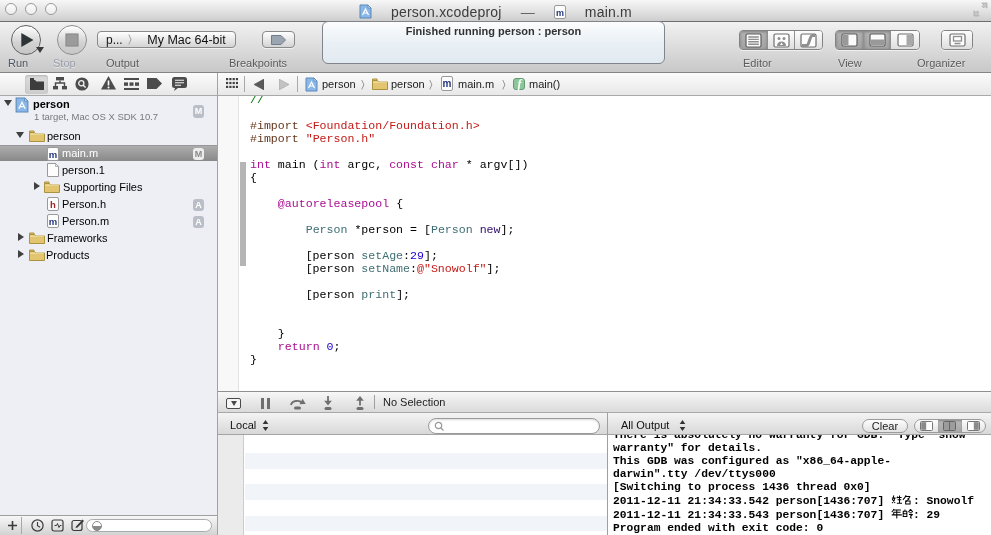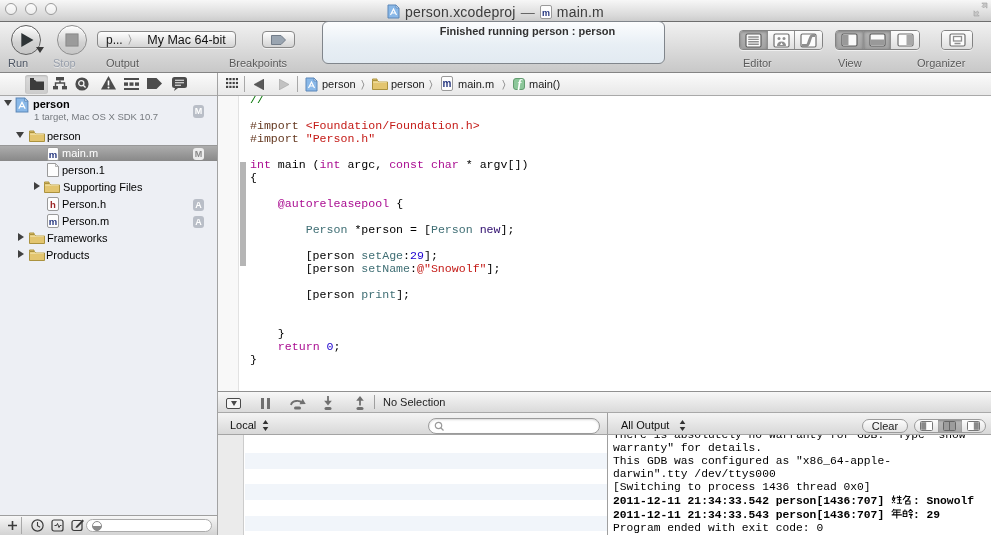--- a/index.html
+++ b/index.html
@@ -1,29 +1,29 @@
 <!DOCTYPE html>
 <html><head><meta charset="utf-8"><style>
 *{margin:0;padding:0;box-sizing:border-box;}
 html,body{width:991px;height:535px;overflow:hidden;}
 body{font-family:"Liberation Sans",sans-serif;background:#e8e8e8;position:relative;}
 .abs{position:absolute;}
 svg{display:block;}
 
 #titlebar{left:0;top:0;width:991px;height:22px;background:linear-gradient(#f7f7f7,#d9d9d9 75%,#cccccc);border-bottom:1px solid #6e6e6e;}
 .tl{top:3px;width:12px;height:12px;border-radius:50%;border:1.3px solid #9b9b9b;background:linear-gradient(#fbfbfb,#eeeeee);}
-#title{top:3px;left:0;width:991px;height:17px;display:flex;align-items:center;justify-content:center;font-size:14px;letter-spacing:.2px;color:#3c3c3c;gap:5px;}
+#title{top:3px;left:0;width:991px;height:17px;display:flex;align-items:center;justify-content:center;font-size:14px;letter-spacing:.2px;color:#3c3c3c;gap:19px;}
 
 #toolbar{left:0;top:22px;width:991px;height:51px;background:linear-gradient(#f1f1f1,#c8c8c8);border-bottom:1px solid #848484;}
 .tbtn-label{font-size:11px;color:#5a5a5a;text-align:left;text-shadow:0 1px 0 rgba(255,255,255,.55);}
 .circlebtn{width:30px;height:30px;border-radius:50%;border:1.5px solid #606060;background:linear-gradient(#ffffff,#d2d2d2 60%,#c6c6c6);box-shadow:inset 0 1px 1px #fff;display:flex;align-items:center;justify-content:center;}
 #schemecap{left:97px;top:31px;width:139px;height:17px;border:1px solid #898989;border-radius:4px;background:linear-gradient(#fefefe,#d4d4d4);font-size:11px;color:#1d1d1d;box-shadow:0 1px 0 rgba(255,255,255,.6);}
 #bpbtn{left:262px;top:31px;width:33px;height:17px;border:1px solid #898989;border-radius:4px;background:linear-gradient(#fefefe,#d4d4d4);box-shadow:0 1px 0 rgba(255,255,255,.6);display:flex;align-items:center;justify-content:center;}
 #statusbox{left:322px;top:21px;width:343px;height:43px;border:1px solid #80858b;border-radius:6px;background:linear-gradient(#fcfdfe,#e8eff5 55%,#e2eaf1);overflow:hidden;}
-#statustext{top:3px;width:100%;text-align:center;font-size:11px;color:#323232;font-weight:bold;margin-left:34px;}
+#statustext{top:3px;width:100%;text-align:center;font-size:11px;color:#323232;font-weight:bold;}
 #statusbot{left:0;top:28px;width:100%;height:15px;background:linear-gradient(#e9edf1,#dfe4ea);border-top:1px solid #c6ccd3;text-align:center;font-size:9px;color:#84888d;font-weight:bold;line-height:13px;}
 .seg{height:20px;border:1px solid #838383;border-radius:4px;background:linear-gradient(#fcfcfc,#d7d7d7);overflow:hidden;display:flex;box-shadow:0 1px 0 rgba(255,255,255,.6);}
 .seg .s{height:100%;border-right:1px solid #909090;display:flex;align-items:center;justify-content:center;background:linear-gradient(#fdfdfd,#dedede);}
 .seg .s:last-child{border-right:none;}
 .seg .s.on{background:linear-gradient(#b5b5b5,#a2a2a2);box-shadow:inset 0 1px 3px rgba(0,0,0,.3);}
 
 #subbar{left:0;top:73px;width:991px;height:23px;background:linear-gradient(#fbfbfb,#e8e8e8);border-bottom:1px solid #a9a9a9;}
 #navsel{left:25px;top:75px;width:23px;height:19px;border-radius:3px;background:rgba(0,0,0,0.12);box-shadow:inset 0 1px 2px rgba(0,0,0,.18);}
 .jumptext{font-size:11px;color:#1b1b1b;top:78px;}
 .chev{top:78px;font-size:11px;color:#8a8a8a;}
@@ -44,21 +44,21 @@
 #changebar{left:22px;top:66px;width:6px;height:104px;background:#b5b5b5;position:absolute;}
 #code{position:absolute;left:32px;top:-3.5px;font-family:"Liberation Mono",monospace;font-size:11.6px;line-height:13px;white-space:pre;color:#000;}
 .k{color:#AA0D91;}.p{color:#643820;}.s{color:#C41A16;}.n{color:#1C00CF;}.t{color:#3F6E74;}.o{color:#2E0D6E;}.c{color:#007400;}
 
 #dbgbar1{left:218px;top:391px;width:773px;height:22px;background:linear-gradient(#f7f7f7,#dadada);border-top:1px solid #909090;border-bottom:1px solid #a8a8a8;display:flex;align-items:center;}
 #dbgbar2{left:218px;top:413px;width:773px;height:22px;background:linear-gradient(#f4f4f4,#d8d8d8);border-bottom:1px solid #a4a4a4;}
 #varpane{left:218px;top:435px;width:389px;height:100px;background:#fff;}
 #vargutter{left:218px;top:435px;width:26px;height:100px;background:#ebebeb;border-right:1px solid #cccccc;}
 .bluerow{position:absolute;left:245px;width:362px;height:16px;background:#f1f5fa;}
 #console{left:607px;top:435px;width:384px;height:100px;background:#fff;border-left:1px solid #9f9f9f;overflow:hidden;}
-#context{position:absolute;left:5px;top:-6px;font-family:"Liberation Mono",monospace;font-size:11.3px;line-height:13px;white-space:pre;color:#000;}
+#context{position:absolute;left:5px;top:-6px;font-family:"Liberation Mono",monospace;font-size:11.3px;line-height:13px;white-space:pre;color:#000;font-weight:bold;}
 #searchpill{left:428px;top:418px;width:172px;height:16px;border:1px solid #9b9b9b;border-radius:8px;background:#fff;box-shadow:inset 0 1px 2px rgba(0,0,0,.15);}
 #clearbtn{left:862px;top:419px;width:46px;height:14px;border:1px solid #9b9b9b;border-radius:7px;background:linear-gradient(#fdfdfd,#e2e2e2);font-size:11px;color:#222;text-align:center;line-height:12px;}
 #conseg{left:914px;top:419px;width:72px;height:14px;border:1px solid #9b9b9b;border-radius:7px;background:linear-gradient(#fdfdfd,#e2e2e2);display:flex;overflow:hidden;}
 #conseg .cs{width:24px;height:100%;display:flex;align-items:center;justify-content:center;}
 #conseg .cs.on{background:linear-gradient(#b9b9b9,#a8a8a8);box-shadow:inset 0 1px 2px rgba(0,0,0,.25);}
 </style></head>
 <body>
 
 <div class="abs" id="titlebar"></div>
 <div class="abs tl" style="left:5px;"></div>

